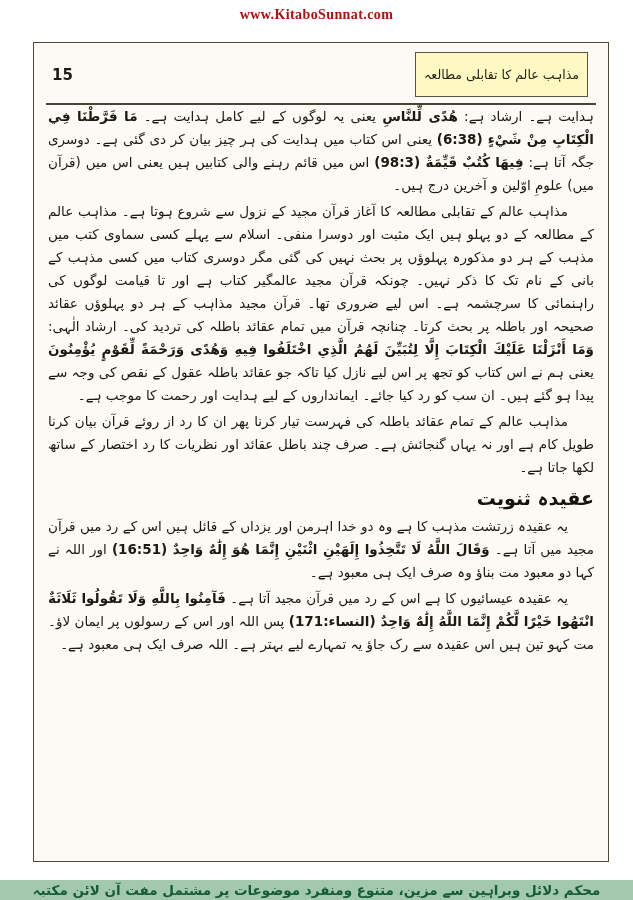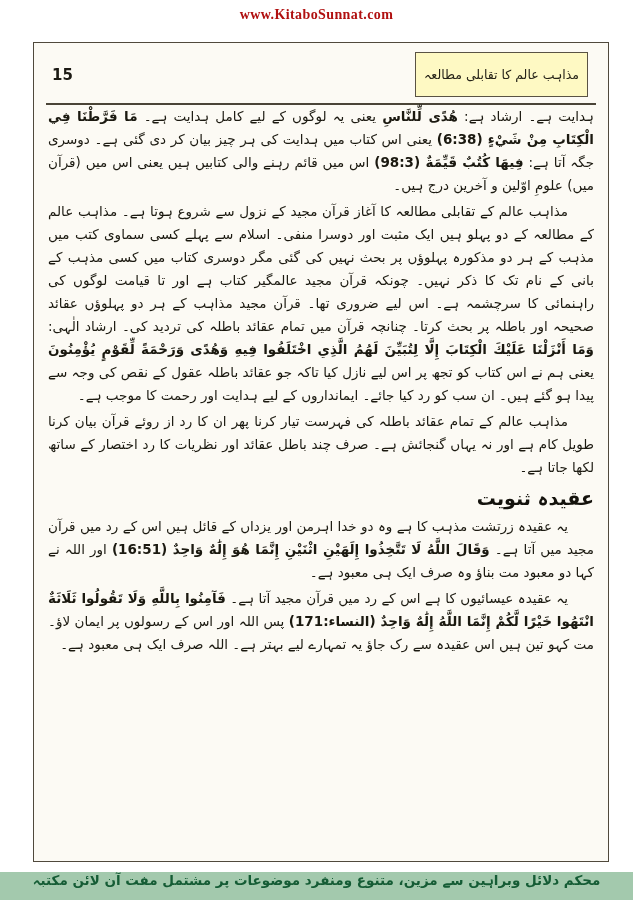--- a/index.html
+++ b/index.html
@@ -38,23 +38,23 @@
     text-align: justify;
   }
   .para { margin: 0 0 3px; text-indent: 26px; }
   .para.flush { text-indent: 0; }
   .arabic { font-weight: bold; }
   .heading {
     font-size: 19px; font-weight: bold; color: #14120c;
     margin: 8px 0 5px; text-align: right; text-indent: 0;
   }
   .footer-bar {
-    position: absolute; left: 0; right: 0; bottom: 0; height: 28px;
+    position: absolute; left: 0; right: 0; bottom: 0; height: 20px;
     background: #a3c9ad;
-    display: flex; align-items: flex-start; justify-content: center;
+    display: flex; align-items: center; justify-content: center;
   }
   .footer-text {
     color: #155c35; font-size: 13.5px; font-weight: bold; direction: rtl;
   }
 </style>
 </head>
 <body>
 
 <div class="watermark-bar">
   <a href="#" class="watermark">www.KitaboSunnat.com</a>

